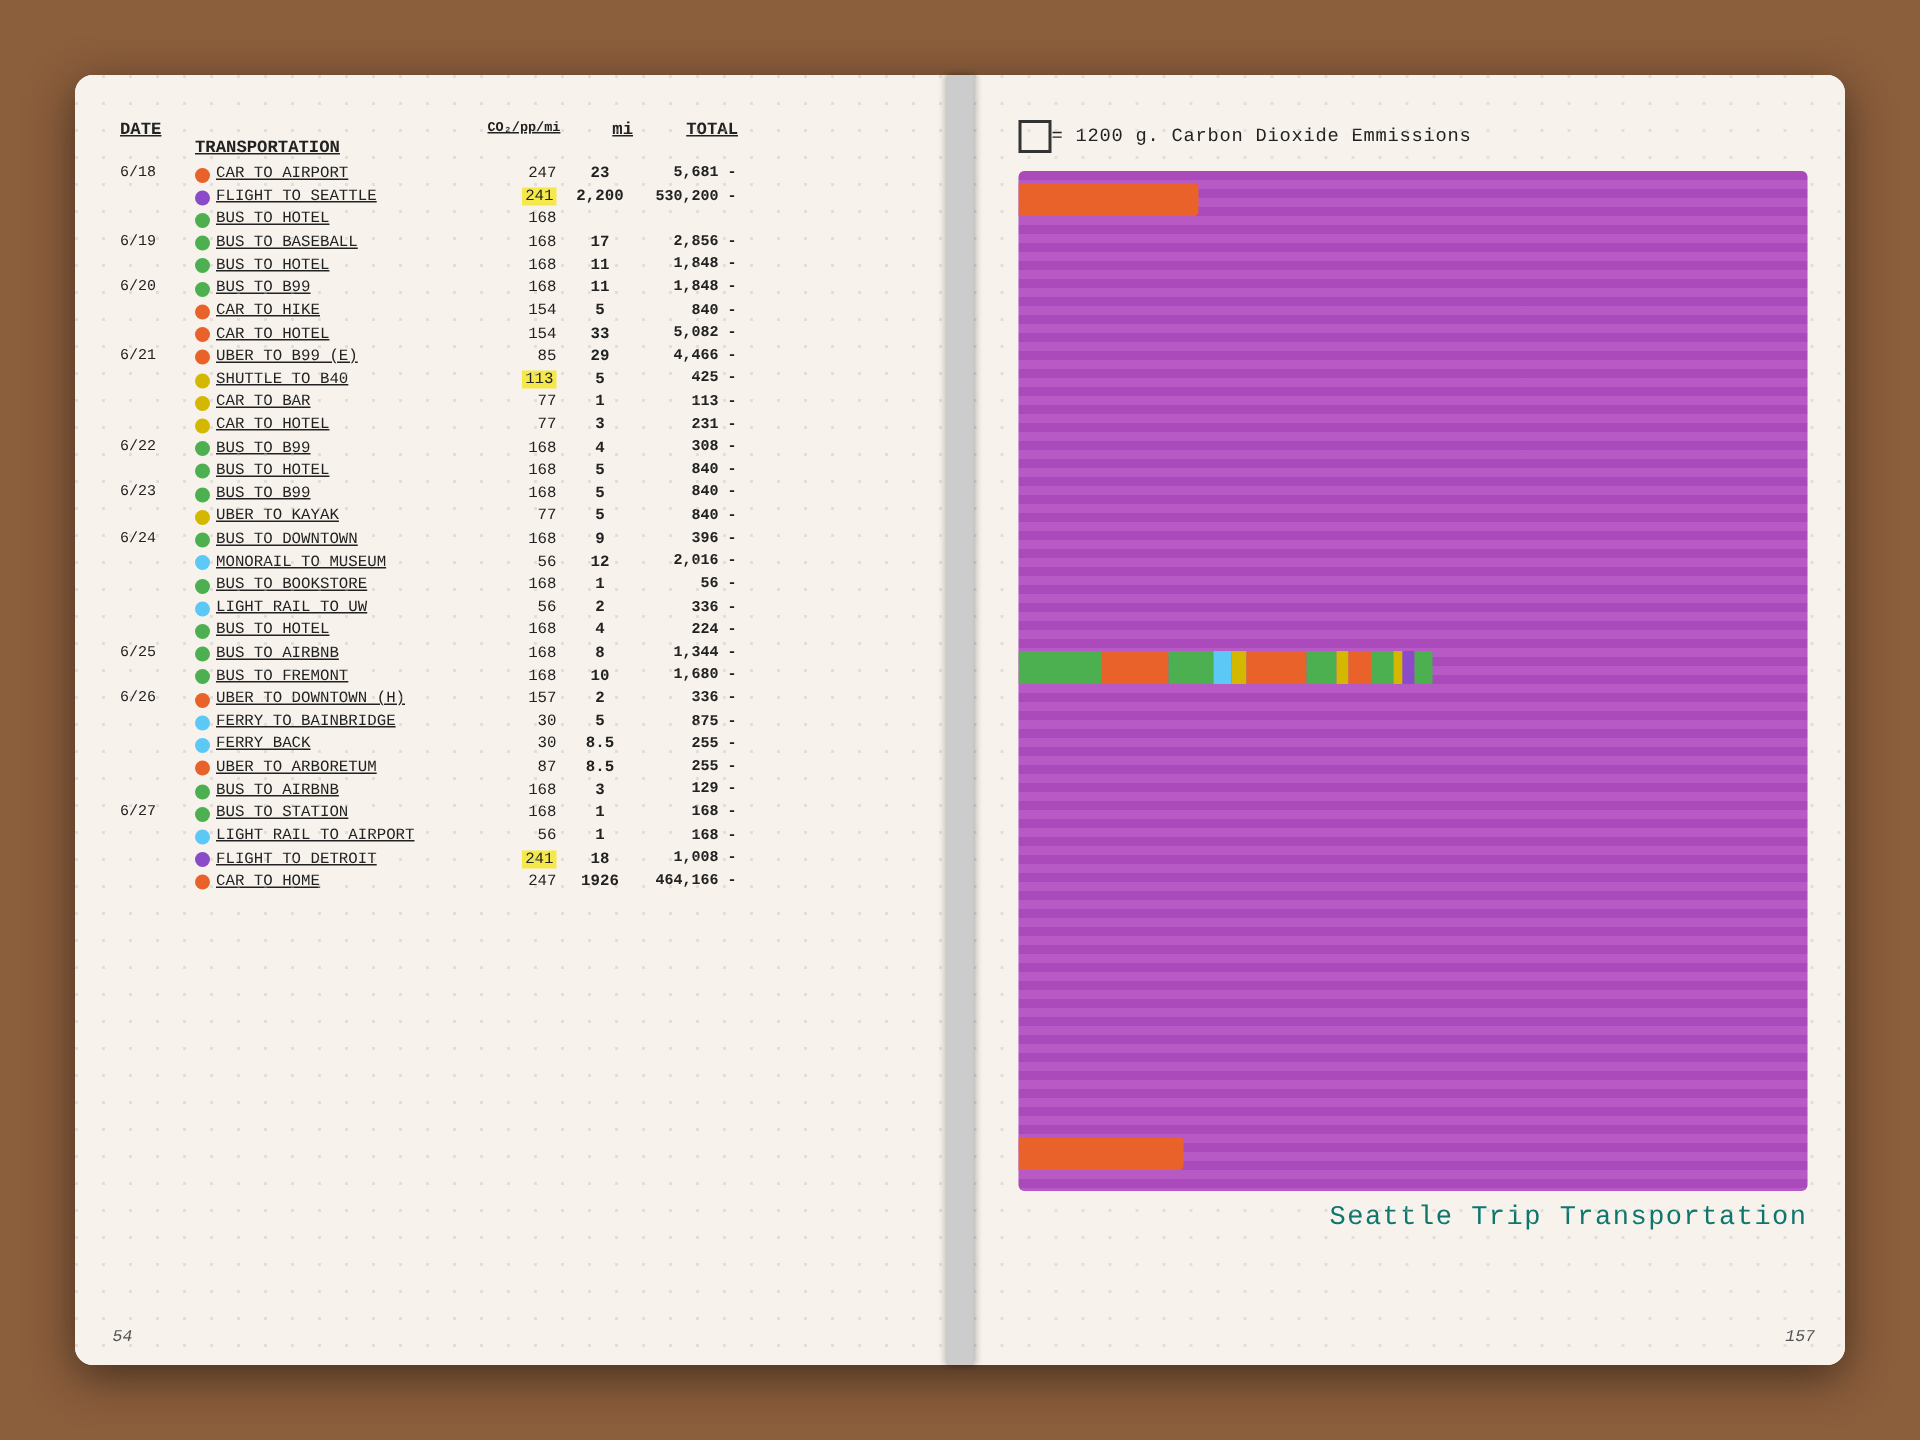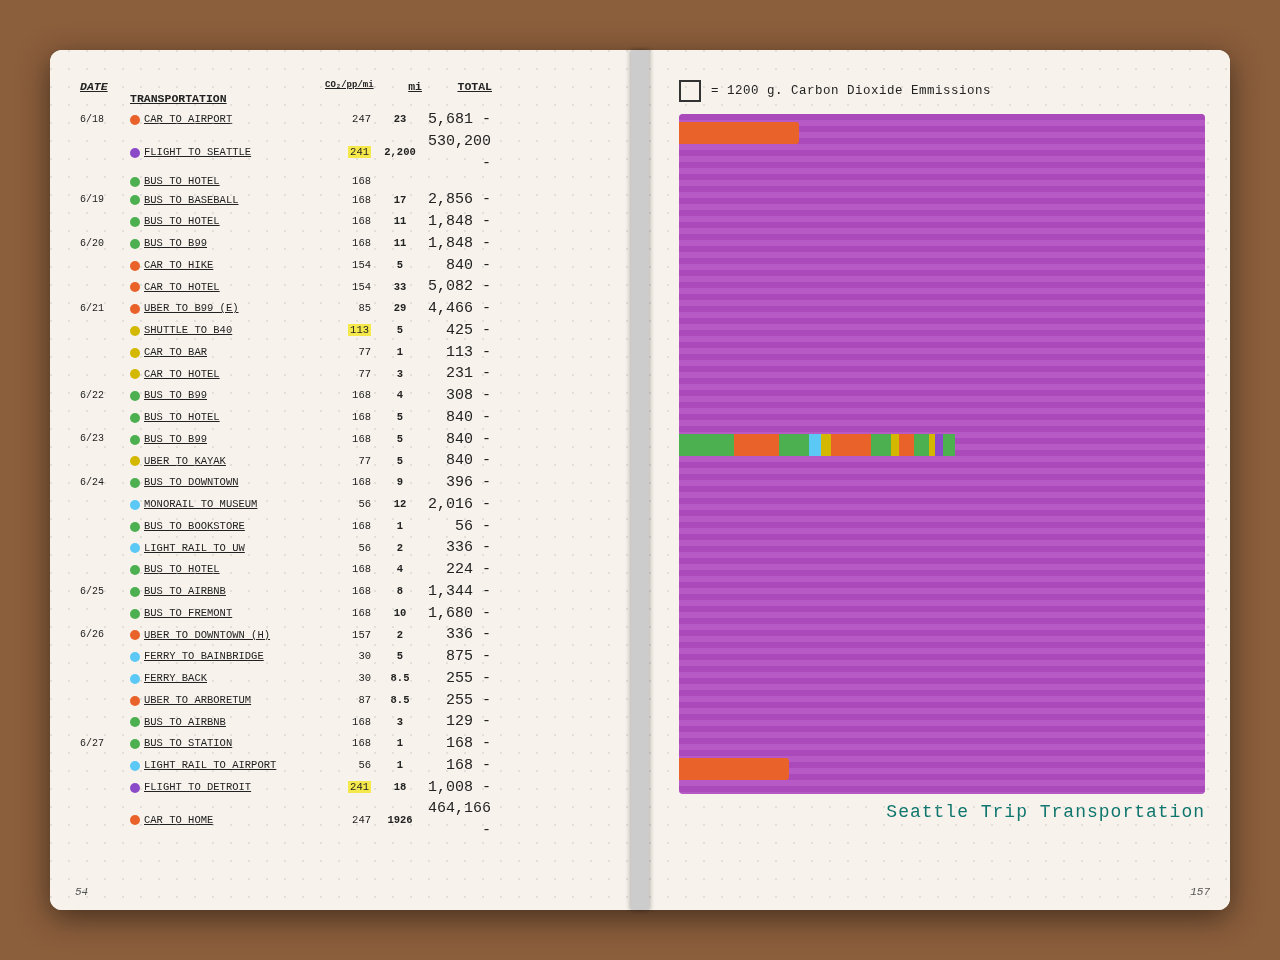--- a/index.html
+++ b/index.html
@@ -91,21 +91,21 @@
     .table-header {
       display: flex;
       gap: 0;
       margin-bottom: 4px;
       font-size: 11.5px;
       font-weight: bold;
       text-decoration: underline;
       color: #222;
     }
 
-    .col-date { width: 50px; font-style: italic; }
+    .col-date { width: 50px; }
     .col-transport { width: 195px; margin-top: 12px; }
     .col-co2 { width: 55px; text-align: right; padding-right: 8px; }
     .col-mi { width: 42px; text-align: right; }
     .col-total { width: 70px; text-align: right; }
 
     .table-header .col-co2 { font-size: 9px; }
 
     .entry-row {
       display: flex;
       align-items: center;
@@ -151,29 +151,29 @@
       width: 42px;
       text-align: center;
       font-size: 10.5px;
       flex-shrink: 0;
       font-weight: bold;
     }
 
     .entry-total {
       width: 70px;
       text-align: right;
-      font-size: 15px;
-      flex-shrink: 0;
+      font-size: 10px;
+      flex-shrink: 0;
+      font-weight: bold;
     }
 
     
     .legend-row {
       display: flex;
       align-items: center;
-      gap: 10px;
       margin-bottom: 12px;
       font-size: 12px;
     }
 
     .legend-box {
       width: 22px;
       height: 22px;
       border: 2px solid #333;
       flex-shrink: 0;
       background: transparent;

